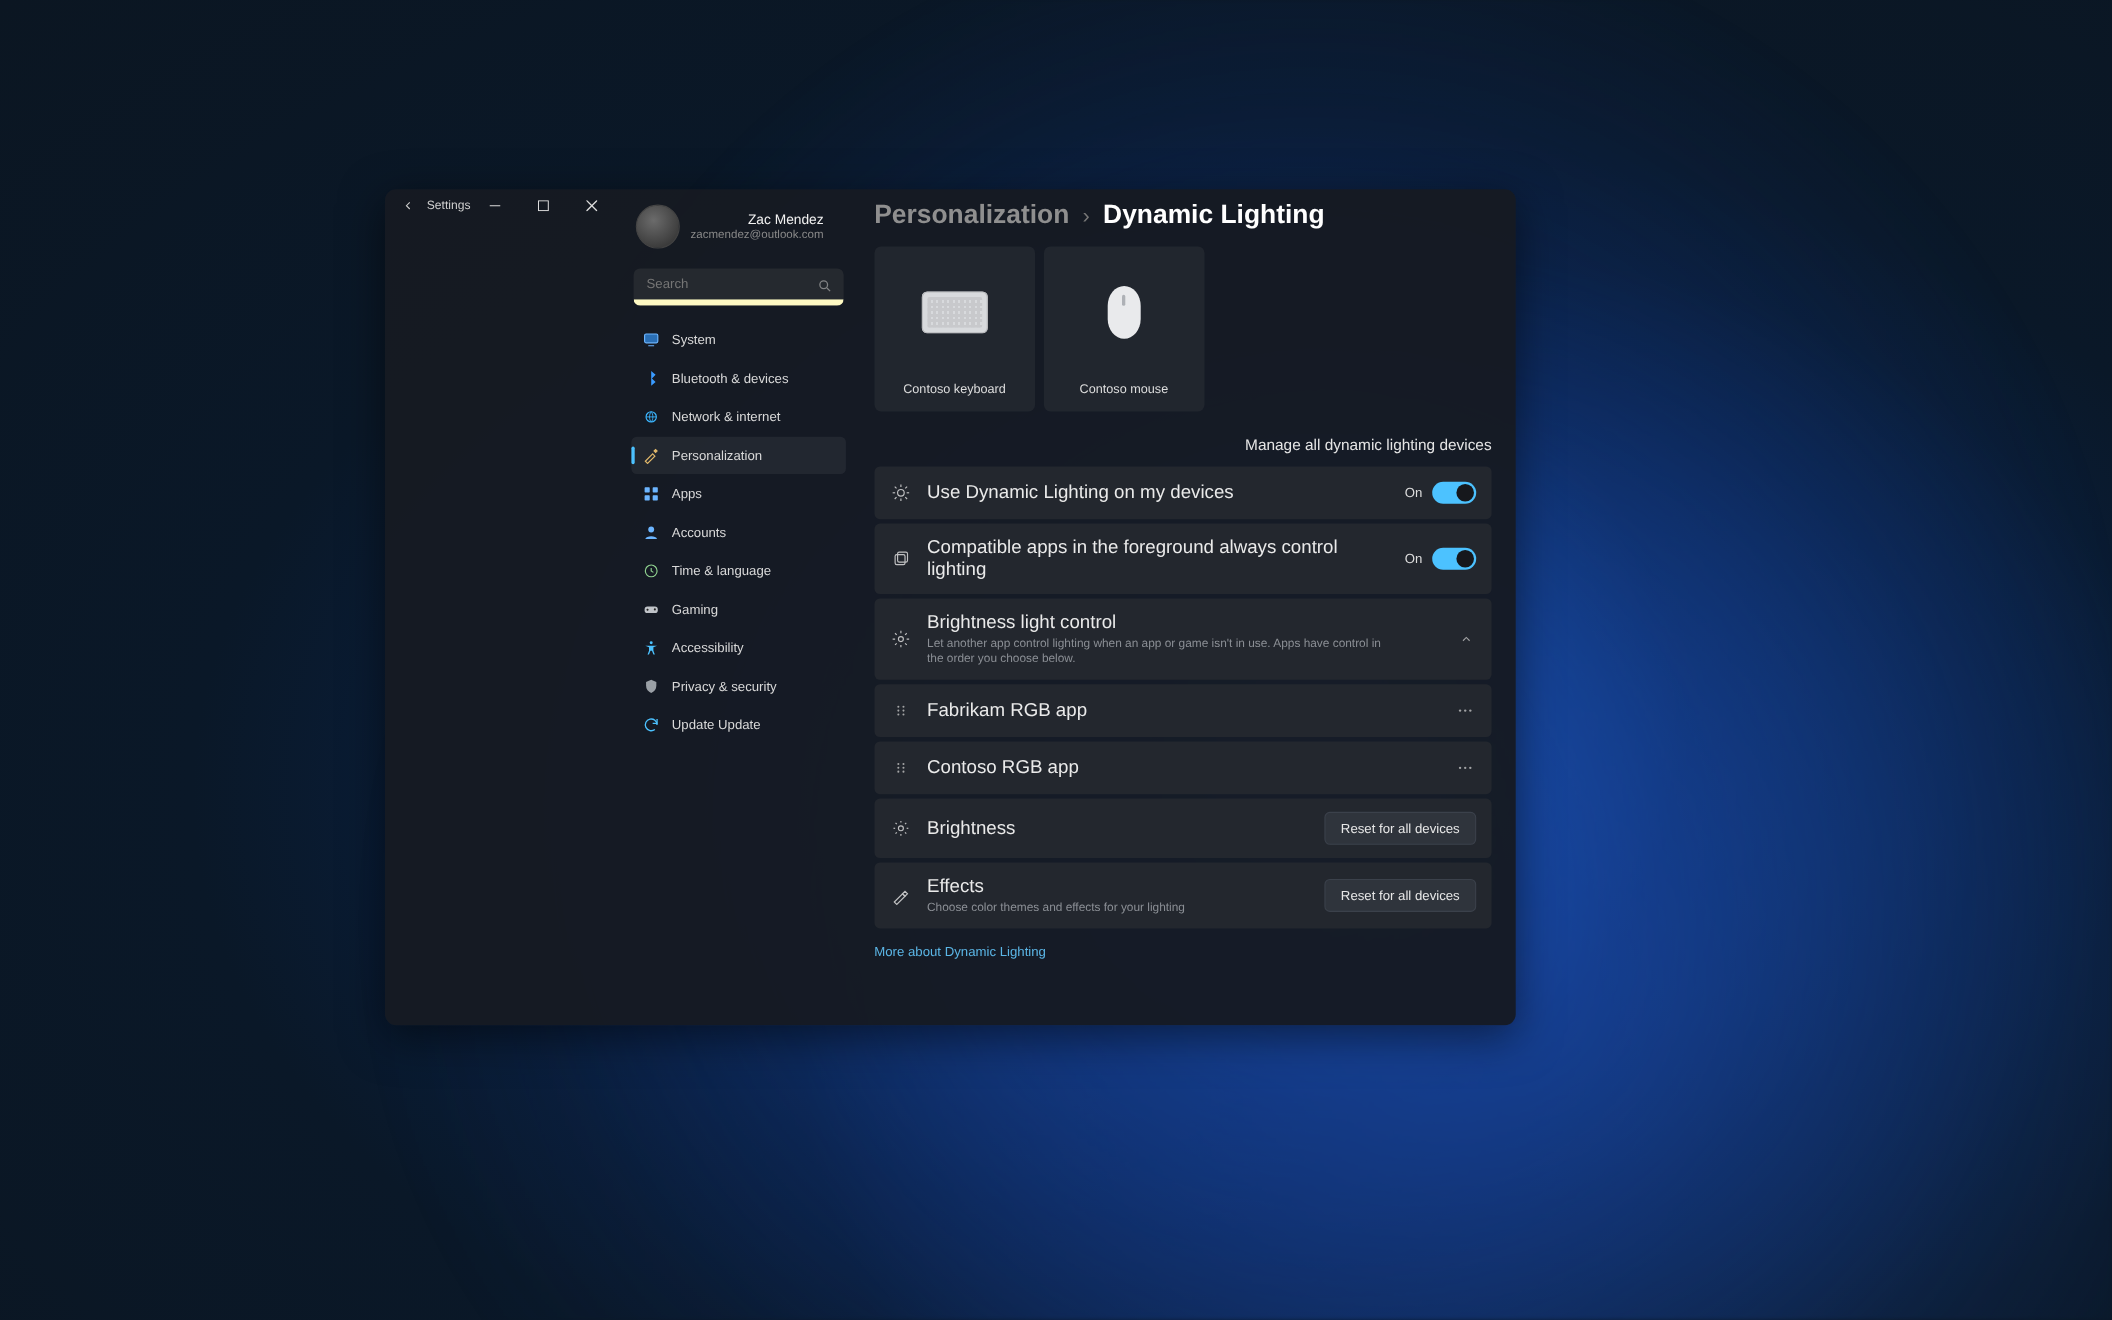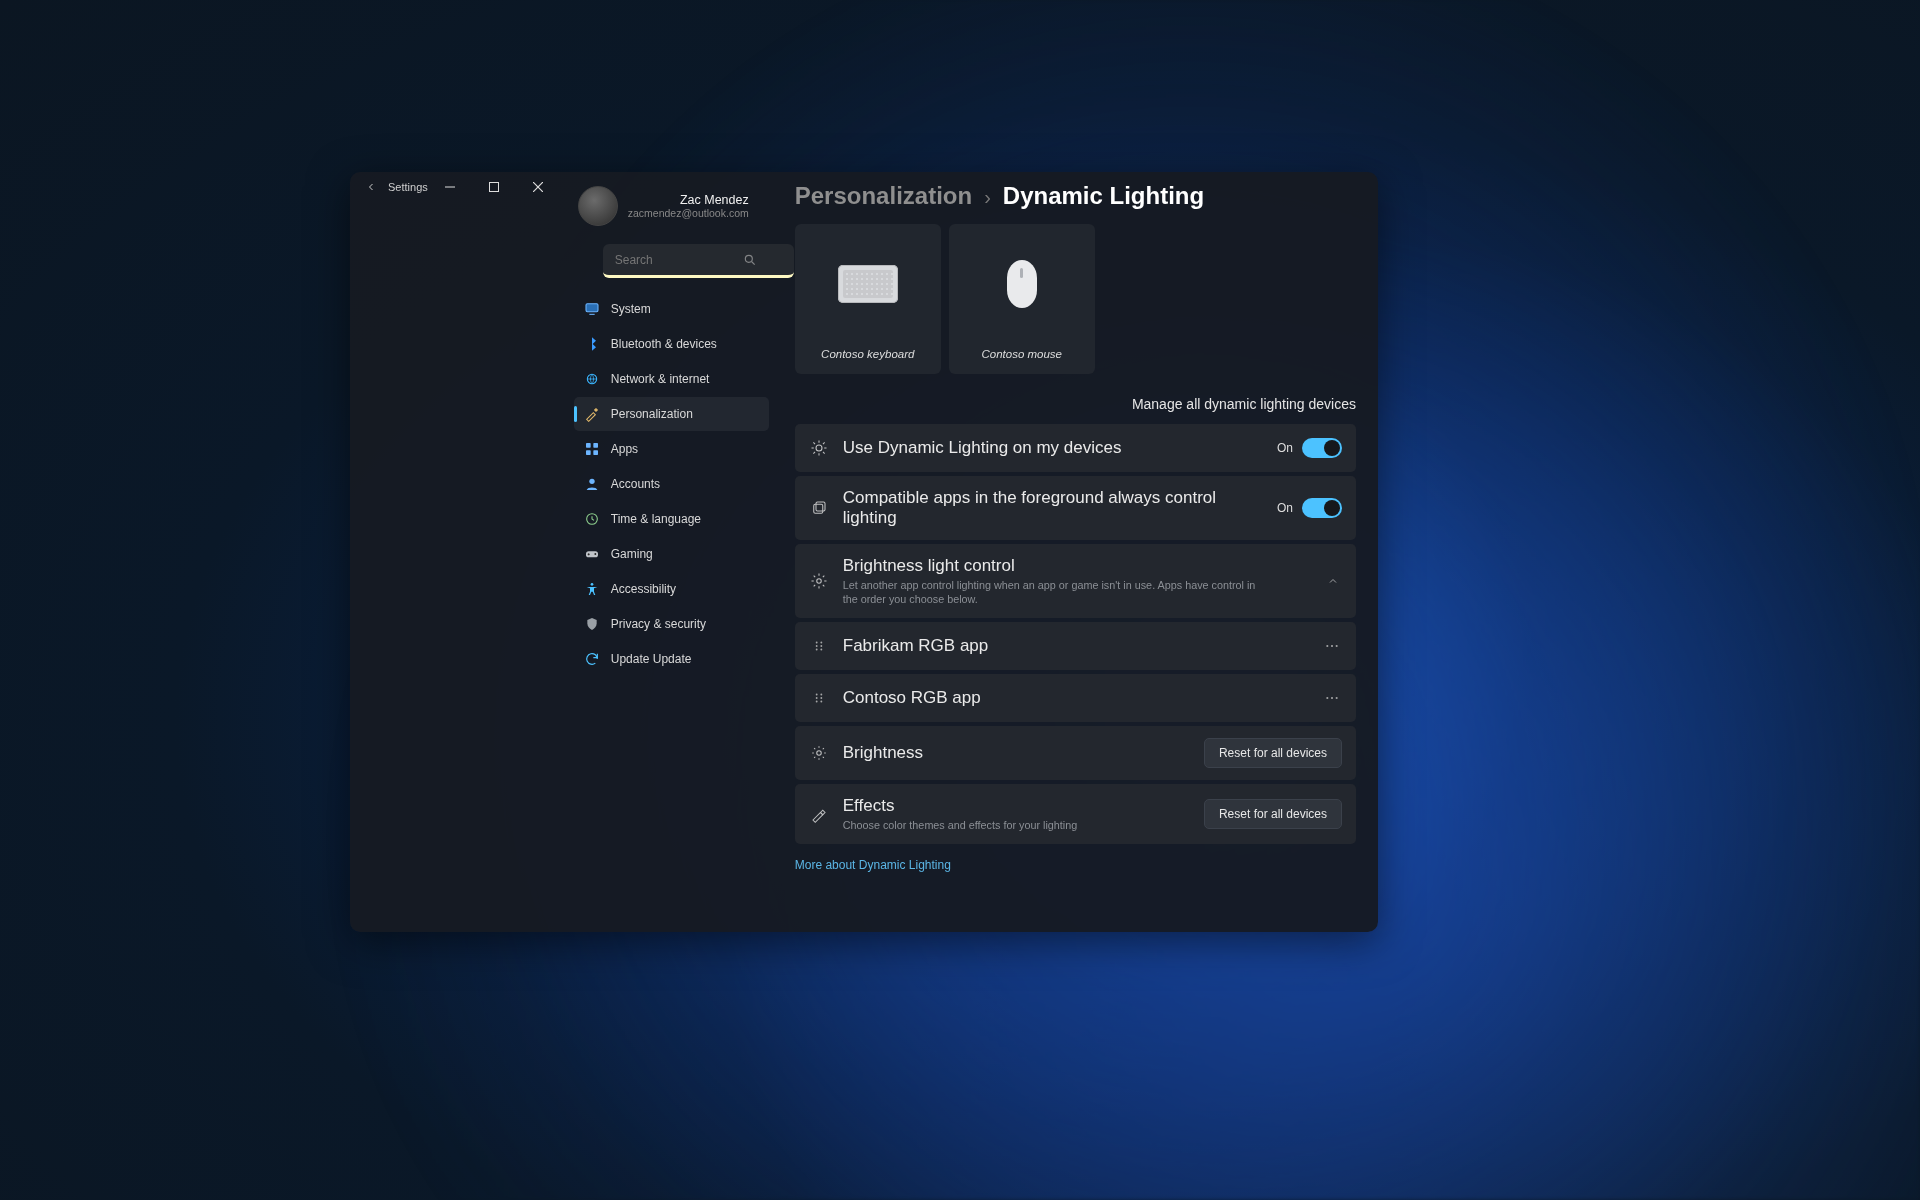--- a/index.html
+++ b/index.html
@@ -28,40 +28,40 @@
 .titlebar .spacer { flex: 1; }
 .winbtn { width: 44px; height: 30px; display: flex; align-items: center; justify-content: center; cursor: pointer; }
 .body { flex:1; display:flex; min-height:0; }
 .sidebar { width: 215px; padding: 8px 8px 8px 8px; display:flex; flex-direction:column; gap:6px;}
 .user { display:flex; align-items:center; gap:10px; padding: 6px 6px 10px 6px;}
 .avatar { width:40px; height:40px; border-radius:50%; background: radial-gradient(circle at 40% 35%, #6b6b6b, #2b2b2b); border:1px solid #444;}
 .user .name{font-size:12.5px; color:#f0f0f0;text-align:right;}
 .user .email{font-size:10.5px; color:#888;}
 .search { position:relative; margin:2px 4px 8px 4px;}
 .search input{
-  width:100%; height:34px; background:#25292f; border:none; border-bottom:3px solid #fef9c3; border-radius:6px;
-  color:#ddd; font-size:12px; padding:0 32px 0 12px; outline:none;margin-left:27px;
+  width:100%; height:34px; background:#25292f; border:none; border-bottom:6px solid #fef9c3; border-radius:6px;
+  color:#ddd; font-size:12px; padding:0 32px 0 12px; outline:none;
 }
 .search .sicon{position:absolute; right:10px; top:9px; opacity:.7;}
 .nav{display:flex; flex-direction:column; gap:1px; padding:0 2px; overflow:auto;}
 .nav-item{
   display:flex; align-items:center; gap:11px; height:34px; padding:0 10px; border-radius:5px;
   font-size:12px; color:#d9d9d9; cursor:pointer; position:relative;
 }
 .nav-item.active{background:rgba(255,255,255,0.06);}
 .nav-item.active::before{
   content:""; position:absolute; left:0; top:9px; bottom:9px; width:3px; border-radius:2px; background:#4cc2ff;
 }
 .nav-icon{width:16px; height:16px; display:flex; align-items:center; justify-content:center; flex-shrink:0;}
 .main{flex:1; padding:10px 22px 14px 10px; overflow:auto;}
 .breadcrumb{display:flex; align-items:baseline; gap:12px; margin:0 0 14px 6px;}
 .breadcrumb .bc1{font-size:24px; font-weight:600; color:#8f8f8f; cursor:pointer;}
 .breadcrumb .sep{font-size:20px; color:#777;}
 .breadcrumb .bc2{font-size:24px; font-weight:600; color:#fff;}
-.devices{display:flex; gap:8px; margin:0 0 22px 6px;font-style:italic;}
+.devices{display:flex; gap:8px; margin:0 0 22px 6px;}
 .device-card{
   width:146px; height:150px; background:#21262e; border-radius:6px;
   display:flex; flex-direction:column; align-items:center; justify-content:flex-end; padding:14px 6px; gap:18px; cursor:pointer;
 }
 .device-icon{flex:1; display:flex; align-items:center; justify-content:center;}
 .device-label{font-size:11.5px; color:#ddd;}
 .section-title{font-size:14px; color:#e5e5e5; margin:0 0 12px 6px;text-align:right;}
 .rows{display:flex; flex-direction:column; gap:4px; margin-left:6px;}
 .row{
   background:#23272e; border-radius:5px; padding:12px 14px; display:flex; align-items:center; gap:14px; min-height:48px;

